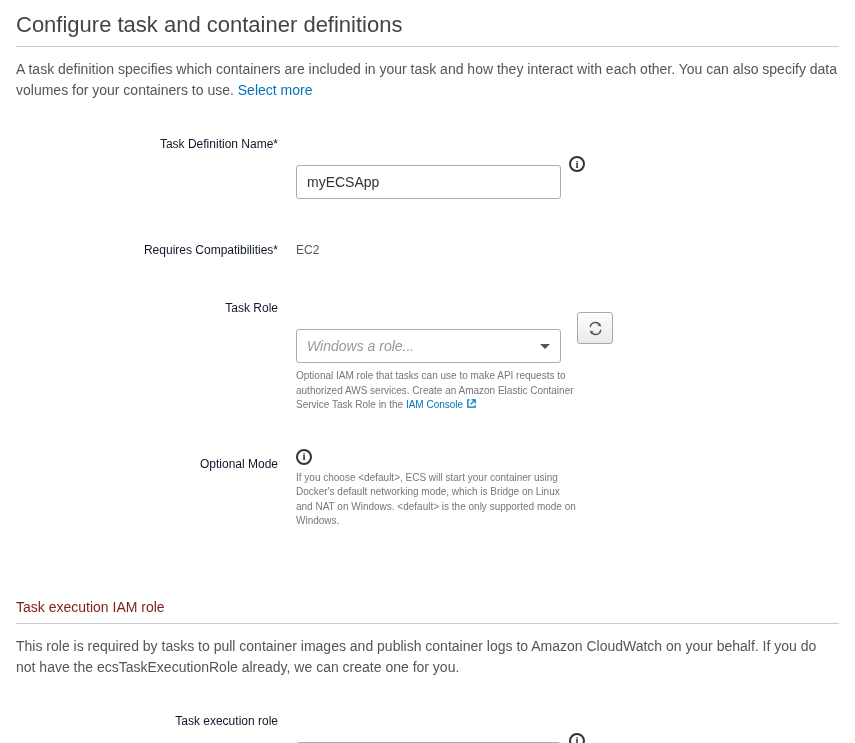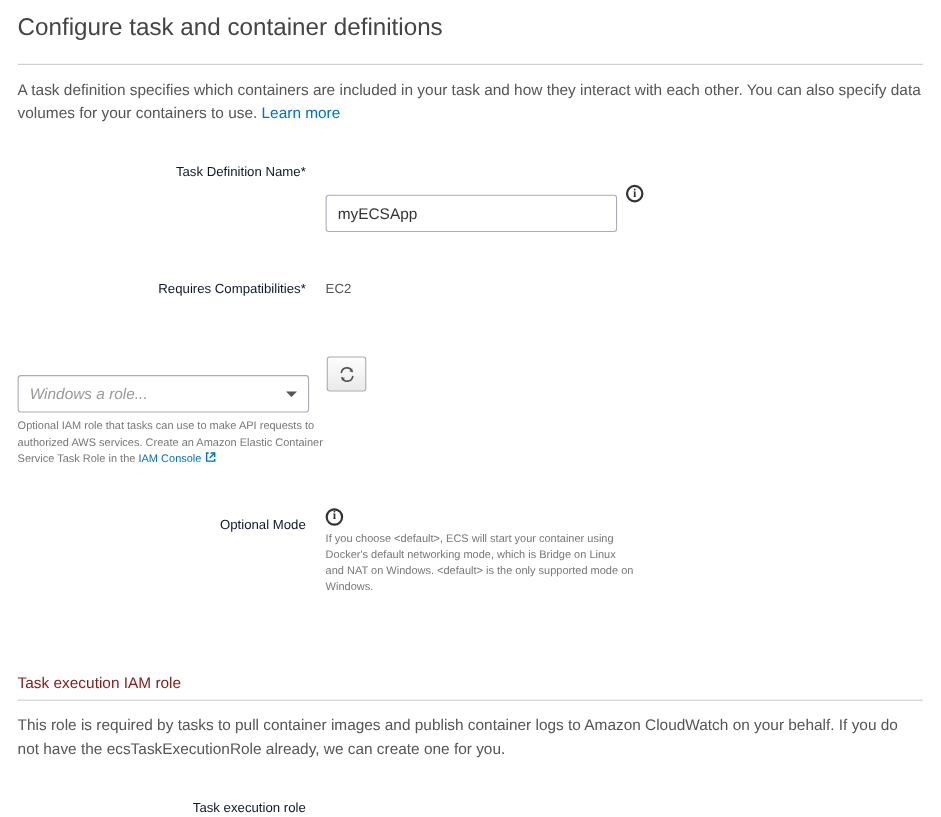--- a/index.html
+++ b/index.html
@@ -8,21 +8,21 @@
       font-size: 14px;
       color: #333;
       padding: 12px 16px;
       width: 855px;
     }
     h2.section-title {
       font-size: 22px;
       font-weight: 400;
       color: #444;
       border-bottom: 1px solid #ccc;
-      padding-bottom: 20px;
+      padding-bottom: 8px;
       margin-bottom: 12px;
     }
     h2.subsection-title {
       font-size: 14px;
       font-weight: 400;
       color: #7f1d1d;
       border-bottom: 1px solid #ccc;
       padding-bottom: 8px;
       margin-top: 70px;
       margin-bottom: 12px;
@@ -134,41 +134,42 @@
       margin-left: 3px;
       vertical-align: -1px;
     }
   </style>
 </head>
 <body>
 
 <h2 class="section-title">Configure task and container definitions</h2>
 
 <p class="section-desc">
-  <span>A task definition specifies which containers are included in your task and how they interact with each other. You can also specify data volumes for your containers to use. </span><a class="link">Learn more</a>
+  <span>A task definition specifies which containers are included in your task and how they interact with each other. You can also specify data volumes for your containers to use. </span><a class="link">Select more</a>
 </p>
 
 <div class="form-row">
   <div class="label-col">Task Definition Name*</div>
   <div class="input-col">
     <div class="input-line">
       <input type="text" class="text-input" value="myECSApp" style="">
       <span class="info-icon">i</span>
     </div>
   </div>
 </div>
 
 <div class="form-row">
   <div class="label-col">Requires Compatibilities*</div>
   <div class="input-col">
     <div class="static-value">EC2</div>
   </div>
 </div>
 
 <div class="form-row">
+  <div class="label-col">Task Role</div>
   <div class="input-col">
     <div class="input-line">
       <div class="select-box">
         <span class="placeholder">Windows a role...</span>
         <span class="caret"></span>
       </div>
       <div class="refresh-btn">
         <svg viewBox="0 0 16 16" fill="none" stroke="#555" stroke-width="1.6">
           <path d="M2.5 6 A5.5 5.5 0 0 1 13 5" stroke-linecap="round"></path>
           <path d="M13.5 10 A5.5 5.5 0 0 1 3 11" stroke-linecap="round"></path>

